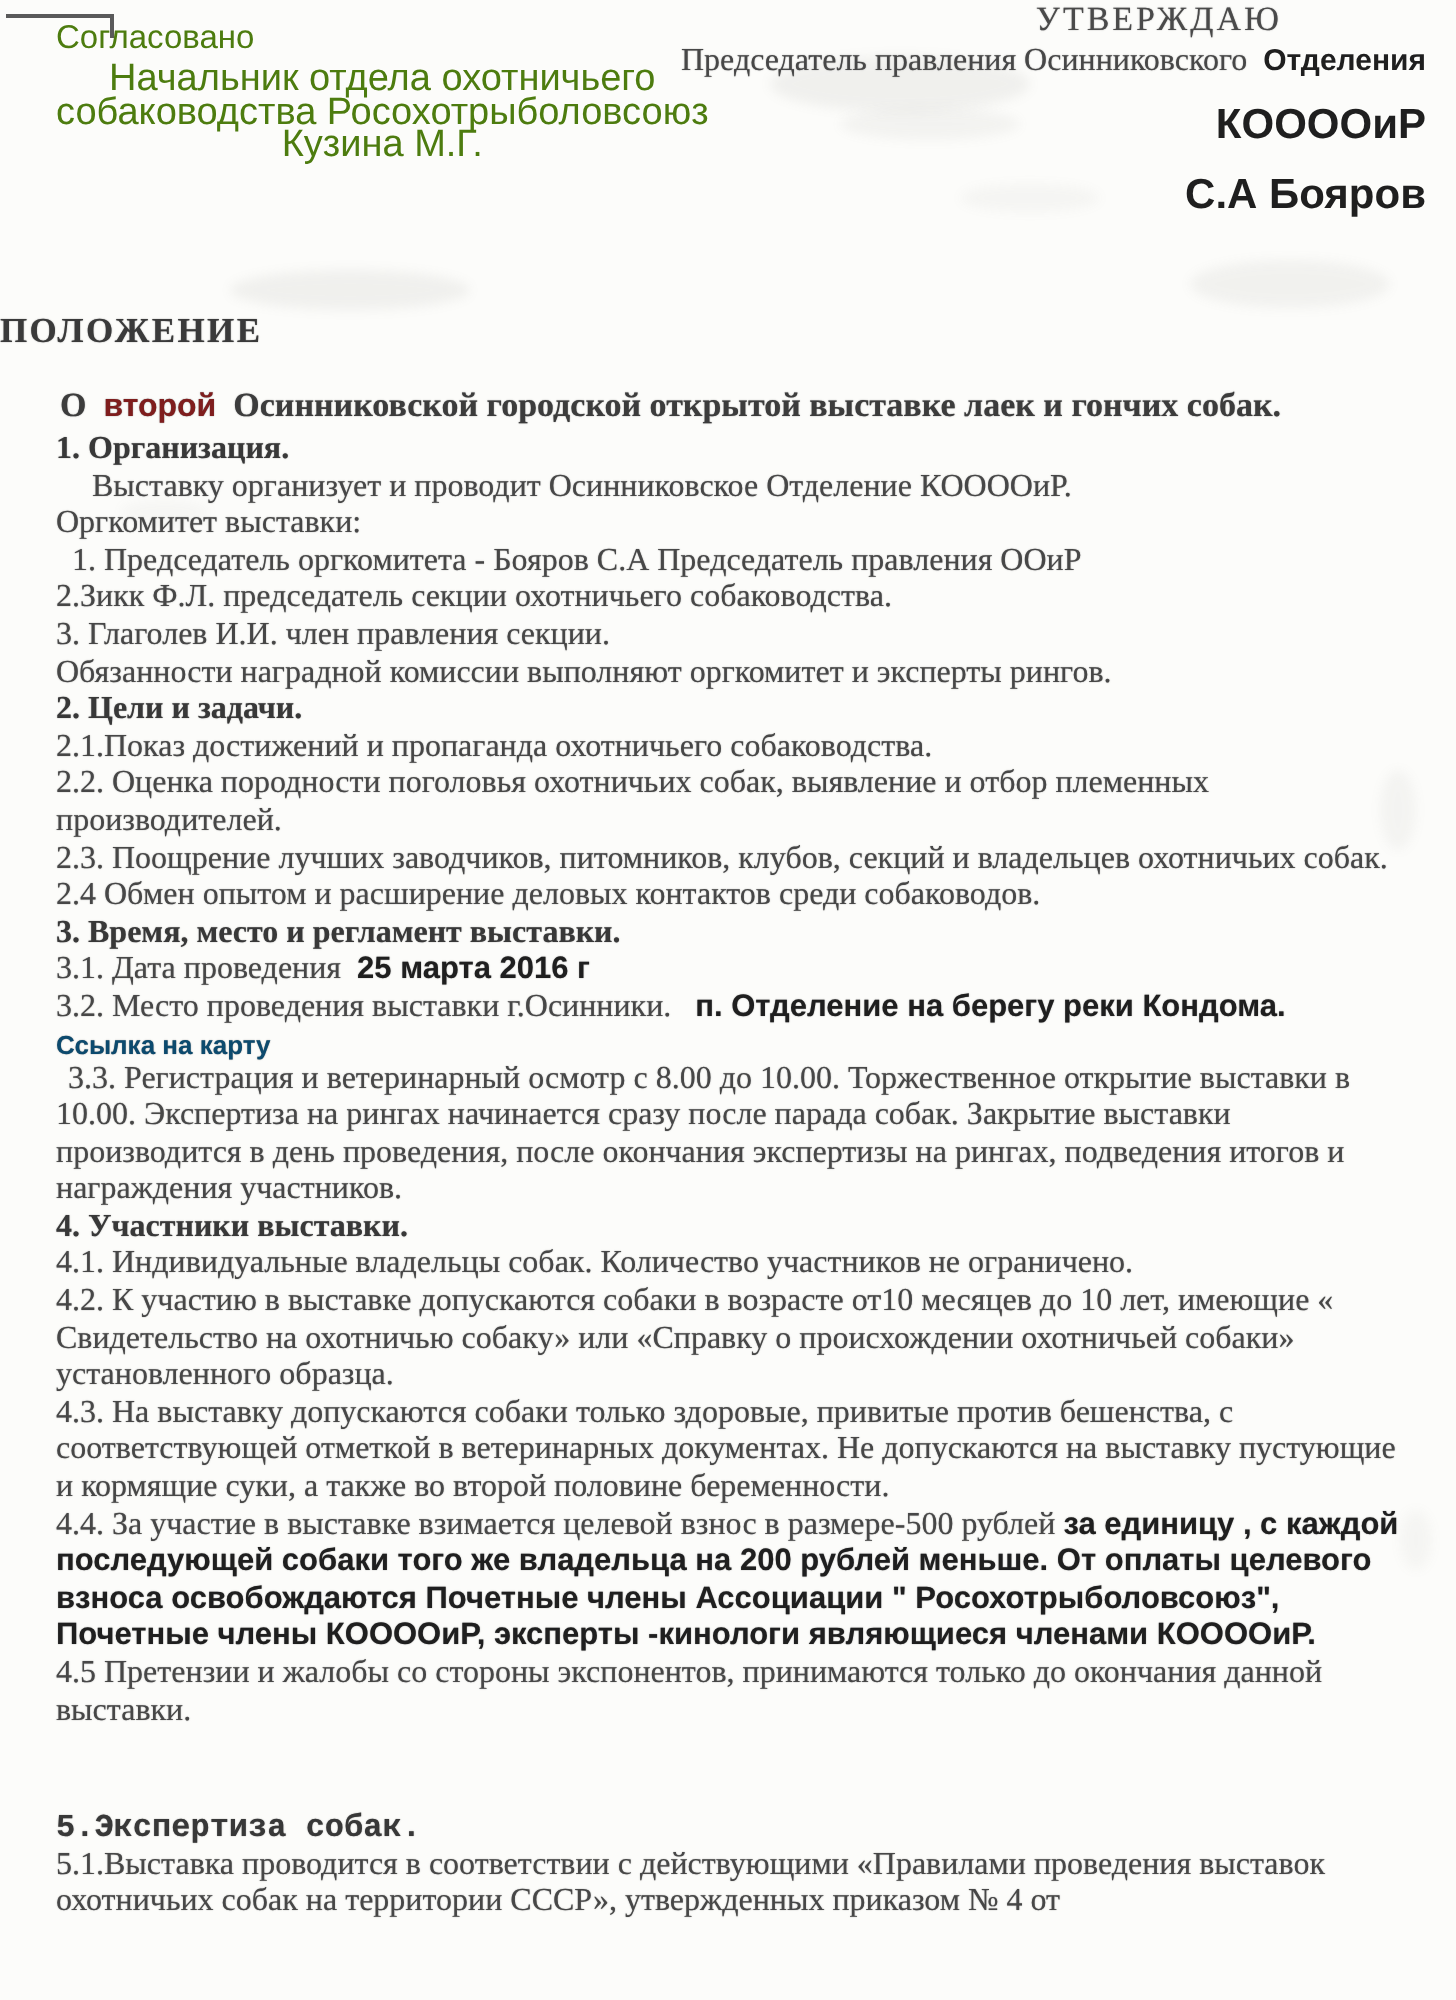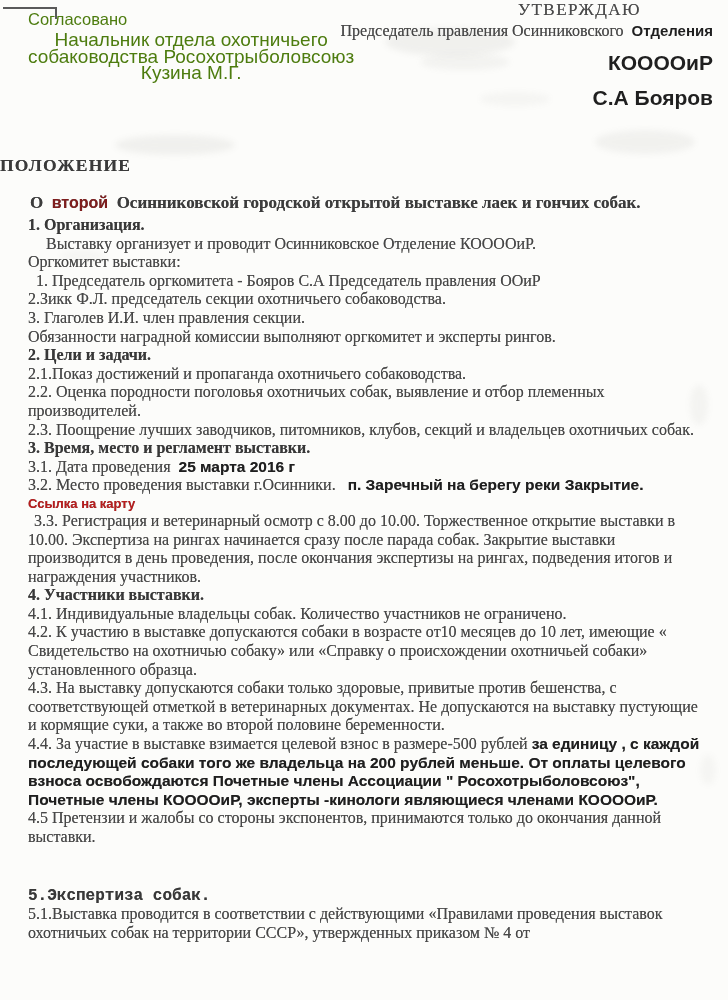--- a/index.html
+++ b/index.html
@@ -102,25 +102,26 @@
     <p>Оргкомитет выставки:</p>
     <p class="li">1.   Председатель оргкомитета  - Бояров С.А Председатель правления ООиР</p>
     <p>2.Зикк Ф.Л. председатель секции охотничьего собаководства.</p>
     <p>3. Глаголев И.И. член правления секции.</p>
     <p>Обязанности наградной комиссии выполняют оргкомитет и эксперты рингов.</p>
 
     <p class="h">2. Цели и задачи.</p>
     <p>2.1.Показ достижений и пропаганда охотничьего собаководства.</p>
     <p>2.2. Оценка породности поголовья охотничьих собак, выявление и отбор племенных производителей.</p>
     <p>2.3. Поощрение лучших заводчиков, питомников, клубов, секций и владельцев охотничьих собак.</p>
+    <p>2.4 Обмен опытом и расширение деловых контактов среди собаководов.</p>
 
     <p class="h">3. Время, место и регламент выставки.</p>
     <p><span>3.1. Дата проведения</span>&nbsp; <span class="sans">25 марта  2016 г</span></p>
-    <p><span>3.2. Место проведения выставки г.Осинники.</span>&nbsp;&nbsp; <span class="sans">п. Заречный на берегу реки Закрытие.</span></p>
-    <p class="map-link" style="color:#b91c1c">Ссылка на карту</p>
+    <p><span>3.2. Место проведения выставки г.Осинники.</span>&nbsp;&nbsp; <span class="sans">п. Отделение на берегу реки Кондома.</span></p>
+    <p class="map-link" style="color:#0c4a6e">Ссылка на карту</p>
     <p style="text-indent:6px">3.3. Регистрация и ветеринарный осмотр с 8.00 до 10.00. Торжественное открытие выставки в 10.00. Экспертиза на рингах начинается сразу после парада собак. Закрытие выставки производится в день проведения, после окончания экспертизы на рингах,  подведения итогов и награждения участников.</p>
 
     <p class="h">4. Участники выставки.</p>
     <p>4.1. Индивидуальные владельцы собак. Количество участников не ограничено.</p>
     <p>4.2. К участию в выставке допускаются собаки в возрасте от10 месяцев до 10 лет, имеющие « Свидетельство на охотничью собаку» или «Справку о происхождении охотничьей собаки» установленного образца.</p>
     <p>4.3. На выставку допускаются собаки только здоровые, привитые против бешенства, с соответствующей отметкой в ветеринарных документах. Не допускаются на выставку пустующие и кормящие суки, а также во второй половине беременности.</p>
     <p><span>4.4. За участие в выставке взимается целевой взнос в размере-500 рублей</span> <span class="sans">за единицу ,  с каждой последующей собаки того же владельца на 200 рублей меньше. От оплаты целевого взноса освобождаются Почетные члены Ассоциации " Росохотрыболовсоюз", Почетные члены КООООиР, эксперты -кинологи являющиеся членами КООООиР.</span></p>
     <p>4.5 Претензии и жалобы со стороны экспонентов, принимаются только до окончания данной выставки.</p>
 
     <p class="h gap-top">5.Экспертиза собак.</p>

